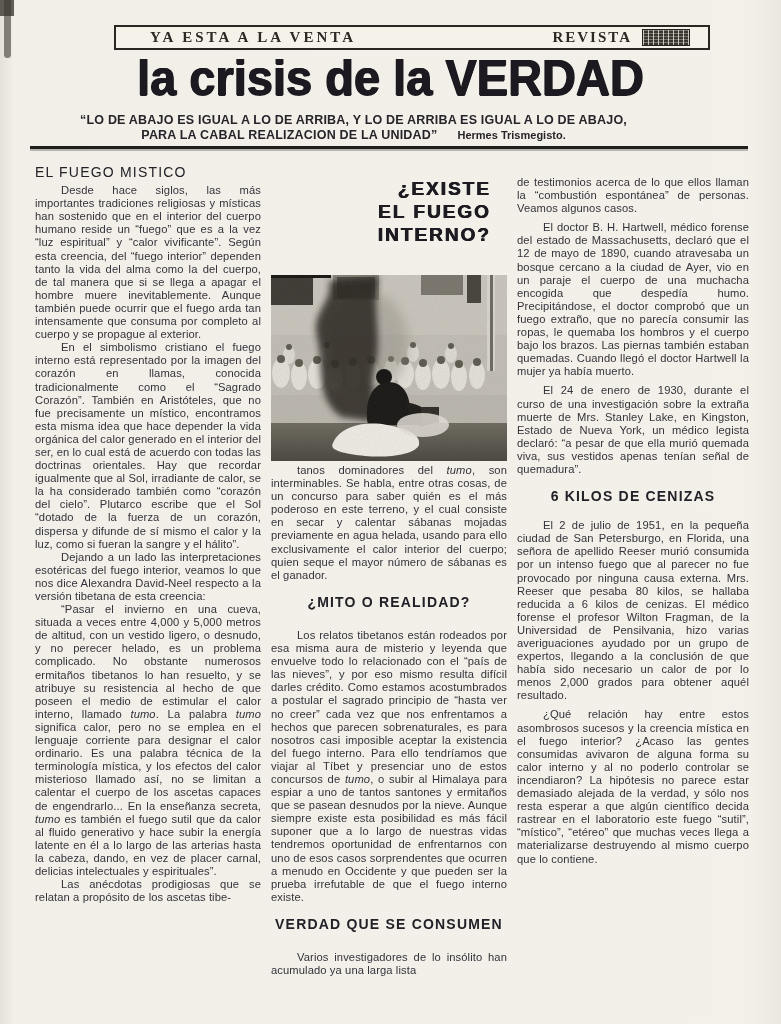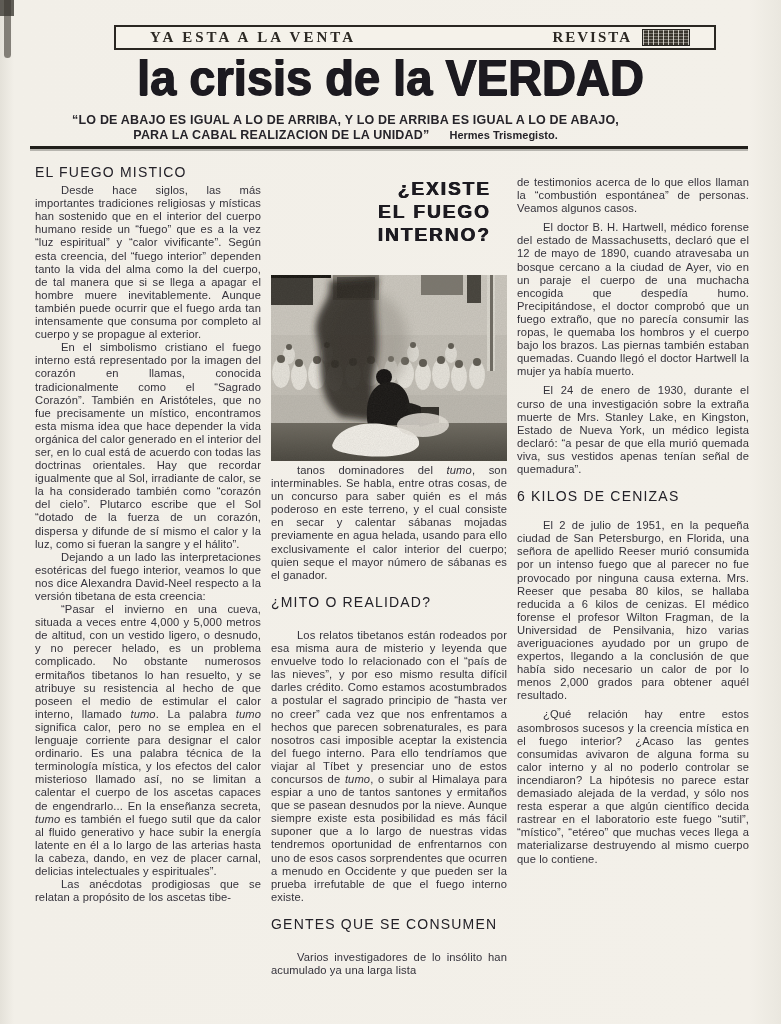--- a/index.html
+++ b/index.html
@@ -7,51 +7,51 @@
   .page{position:relative;width:781px;height:1024px;overflow:hidden;color:#2f2d35;
         background:
           linear-gradient(90deg, #e4e1d9 0px, #f2efe8 14px, #f3f0e9 96%, #eae7df 100%),
           #f2efe8;}
   
   .artifact-edge{position:absolute;left:4px;top:0;width:7px;height:58px;background:#55514a;opacity:.7;border-radius:0 0 4px 4px;}
   .artifact-corner{position:absolute;left:0;top:0;width:14px;height:16px;background:#3c3933;opacity:.8;}
 
   
   .banner{position:absolute;left:114px;top:25px;width:540px;height:21px;border:2px solid #2a2722;
-          display:flex;align-items:center;justify-content:space-between;padding:0 24px 0 34px;background:#f5f2ea;}
+          display:flex;align-items:center;justify-content:space-between;padding:0 18px 0 34px;background:#f5f2ea;}
   .banner .left{font-family:"Liberation Serif",serif;font-weight:bold;font-size:15px;letter-spacing:3px;color:#2c2924;}
   .banner .rightwrap{display:flex;align-items:center;gap:10px;}
   .banner .right{font-family:"Liberation Serif",serif;font-weight:bold;font-size:15px;letter-spacing:2px;color:#2c2924;}
   .logo{width:46px;height:15px;background:#3a362e;border:1px solid #25231f;
         background-image:
           repeating-linear-gradient(90deg, rgba(242,239,232,.75) 0 1px, transparent 1px 5px),
           repeating-linear-gradient(0deg, transparent 0 2px, rgba(242,239,232,.35) 2px 3px);}
 
   
   .title{position:absolute;left:0;top:54px;width:781px;text-align:center;margin:0;
          font-family:"Liberation Sans",sans-serif;font-weight:bold;font-size:47px;line-height:1;
          letter-spacing:0;color:#1c1a20;transform:scaleY(1.08);
          text-shadow:.7px 0 0 currentColor,-.7px 0 0 currentColor,0 .5px 0 currentColor;}
-  .epigraph{position:absolute;left:8px;top:113px;width:675px;text-align:center;
+  .epigraph{position:absolute;left:16px;top:113px;width:675px;text-align:center;
             font-weight:bold;font-size:12.5px;line-height:15px;color:#26242a;letter-spacing:.2px;}
   .epigraph .author{font-size:11px;margin-left:20px;letter-spacing:0;}
   .rule{position:absolute;left:30px;top:146px;width:718px;height:0;border-top:3px solid #211f1b;
         box-shadow:0 2px 0 rgba(33,31,27,.28);}
 
   
   .col{position:absolute;font-size:11.2px;line-height:13.1px;text-align:justify;color:#34323b;letter-spacing:.1px;}
   .col p{margin:0;text-indent:26px;}
   .col p i{font-style:italic;}
   .col-1{left:35px;top:166px;width:226px;}
   .col-2{left:271px;top:161px;width:236px;}
   .col-3{left:517px;top:176px;width:232px;}
   .col-3 p{margin-bottom:6px;}
 
   h3.sec{font-size:14px;font-weight:normal;letter-spacing:1.2px;text-align:left;color:#232128;margin:0 0 5px;text-indent:0;}
-  .col-2 h4.sec,.col-3 h4.sec{font-size:14px;font-weight:normal;letter-spacing:1.2px;color:#232128;text-indent:0;}
+  .col-2 h4.sec,.col-3 h4.sec{font-size:14px;font-weight:bold;letter-spacing:1.2px;text-align:center;color:#232128;text-indent:0;}
   .col-2 h4.sec{margin:14px 0 20px;}
   .col-3 h4.sec{margin:14px 0 16px;}
 
   .headline{margin:16px;text-align:right;font-weight:bold;font-size:19px;line-height:23px;
             letter-spacing:2px;color:#1d1b21;text-indent:0;
             text-shadow:.4px 0 0 currentColor,-.4px 0 0 currentColor;}
   .photo{display:block;width:236px;height:186px;margin:29px 0 3px;}
 </style>
 </head>
 <body>
@@ -177,21 +177,21 @@
       <g>
         <rect x="216" y="0" width="8" height="96" fill="#dbd8cf"></rect>
         <rect x="219" y="0" width="3" height="96" fill="#6e6a61"></rect>
       </g>
       <rect width="236" height="186" filter="url(#grain)" opacity="0.55"></rect>
     </svg>
 
     <p>tanos dominadores del <i>tumo</i>, son interminables. Se habla, entre otras cosas, de un concurso para saber quién es el más poderoso en este terreno, y el cual consiste en secar y calentar sábanas mojadas previamente en agua helada, usando para ello exclusivamente el calor interior del cuerpo; quien seque el mayor número de sábanas es el ganador.</p>
     <h4 class="sec">¿MITO O REALIDAD?</h4>
     <p>Los relatos tibetanos están rodeados por esa misma aura de misterio y leyenda que envuelve todo lo relacionado con el “país de las nieves”, y por eso mismo resulta difícil darles crédito. Como estamos acostumbrados a postular el sagrado principio de “hasta ver no creer” cada vez que nos enfrentamos a hechos que parecen sobrenaturales, es para nosotros casi imposible aceptar la existencia del fuego interno. Para ello tendríamos que viajar al Tíbet y presenciar uno de estos concursos de <i>tumo</i>, o subir al Himalaya para espiar a uno de tantos santones y ermitaños que se pasean desnudos por la nieve. Aunque siempre existe esta posibilidad es más fácil suponer que a lo largo de nuestras vidas tendremos oportunidad de enfrentarnos con uno de esos casos sorprendentes que ocurren a menudo en Occidente y que pueden ser la prueba irrefutable de que el fuego interno existe.</p>
-    <h4 class="sec">GENTES QUE SE CONSUMEN</h4>
+    <h4 class="sec">VERDAD QUE SE CONSUMEN</h4>
     <p>Varios investigadores de lo insólito han acumulado ya una larga lista</p>
   </div>
 
   <div class="col col-3">
     <p style="text-indent:0;">de testimonios acerca de lo que ellos llaman la “combustión espontánea” de personas. Veamos algunos casos.</p>
     <p>El doctor B. H. Hartwell, médico forense del estado de Massachusetts, declaró que el 12 de mayo de 1890, cuando atravesaba un bosque cercano a la ciudad de Ayer, vio en un paraje el cuerpo de una muchacha encogida que despedía humo. Precipitándose, el doctor comprobó que un fuego extraño, que no parecía consumir las ropas, le quemaba los hombros y el cuerpo bajo los brazos. Las piernas también estaban quemadas. Cuando llegó el doctor Hartwell la mujer ya había muerto.</p>
     <p>El 24 de enero de 1930, durante el curso de una investigación sobre la extraña muerte de Mrs. Stanley Lake, en Kingston, Estado de Nueva York, un médico legista declaró: “a pesar de que ella murió quemada viva, sus vestidos apenas tenían señal de quemadura”.</p>
     <h4 class="sec">6 KILOS DE CENIZAS</h4>
     <p>El 2 de julio de 1951, en la pequeña ciudad de San Petersburgo, en Florida, una señora de apellido Reeser murió consumida por un intenso fuego que al parecer no fue provocado por ninguna causa externa. Mrs. Reeser que pesaba 80 kilos, se hallaba reducida a 6 kilos de cenizas. El médico forense el profesor Wilton Fragman, de la Universidad de Pensilvania, hizo varias averiguaciones ayudado por un grupo de expertos, llegando a la conclusión de que había sido necesario un calor de por lo menos 2,000 grados para obtener aquél resultado.</p>
     <p>¿Qué relación hay entre estos asombrosos sucesos y la creencia mística en el fuego interior? ¿Acaso las gentes consumidas avivaron de alguna forma su calor interno y al no poderlo controlar se incendiaron? La hipótesis no parece estar demasiado alejada de la verdad, y sólo nos resta esperar a que algún científico decida rastrear en el laboratorio este fuego “sutil”, “místico”, “etéreo” que muchas veces llega a materializarse destruyendo al mismo cuerpo que lo contiene.</p>

